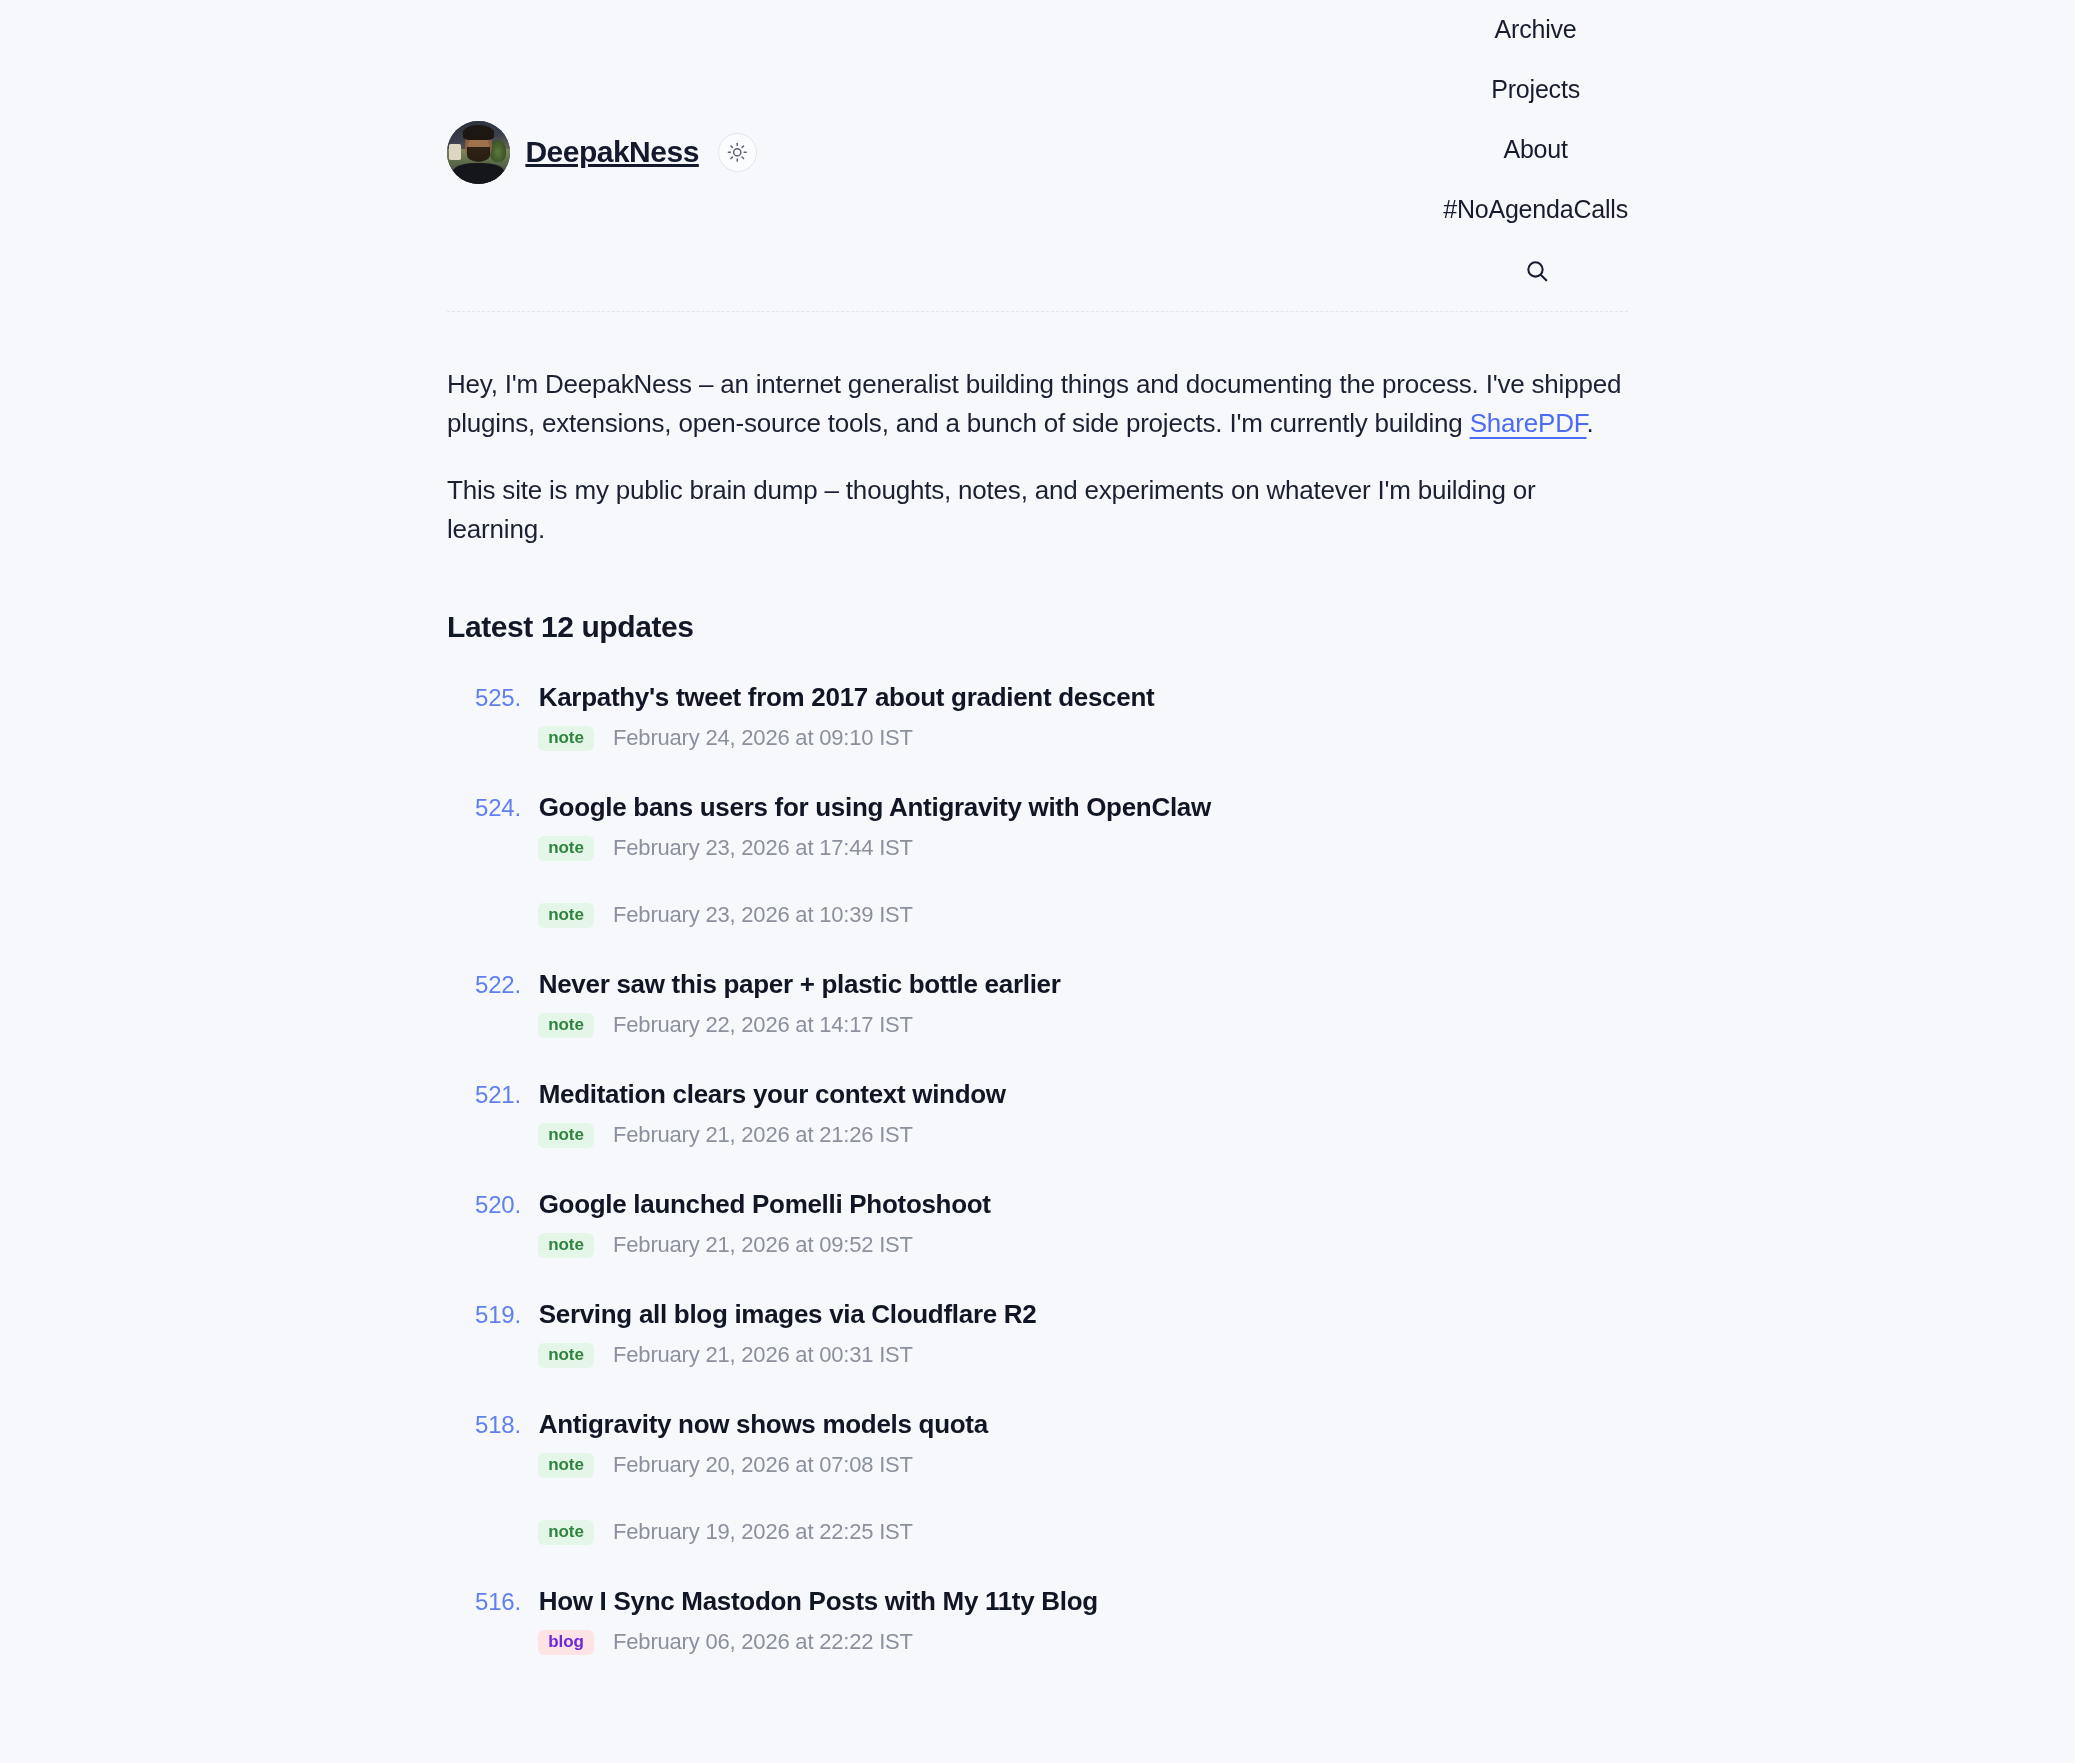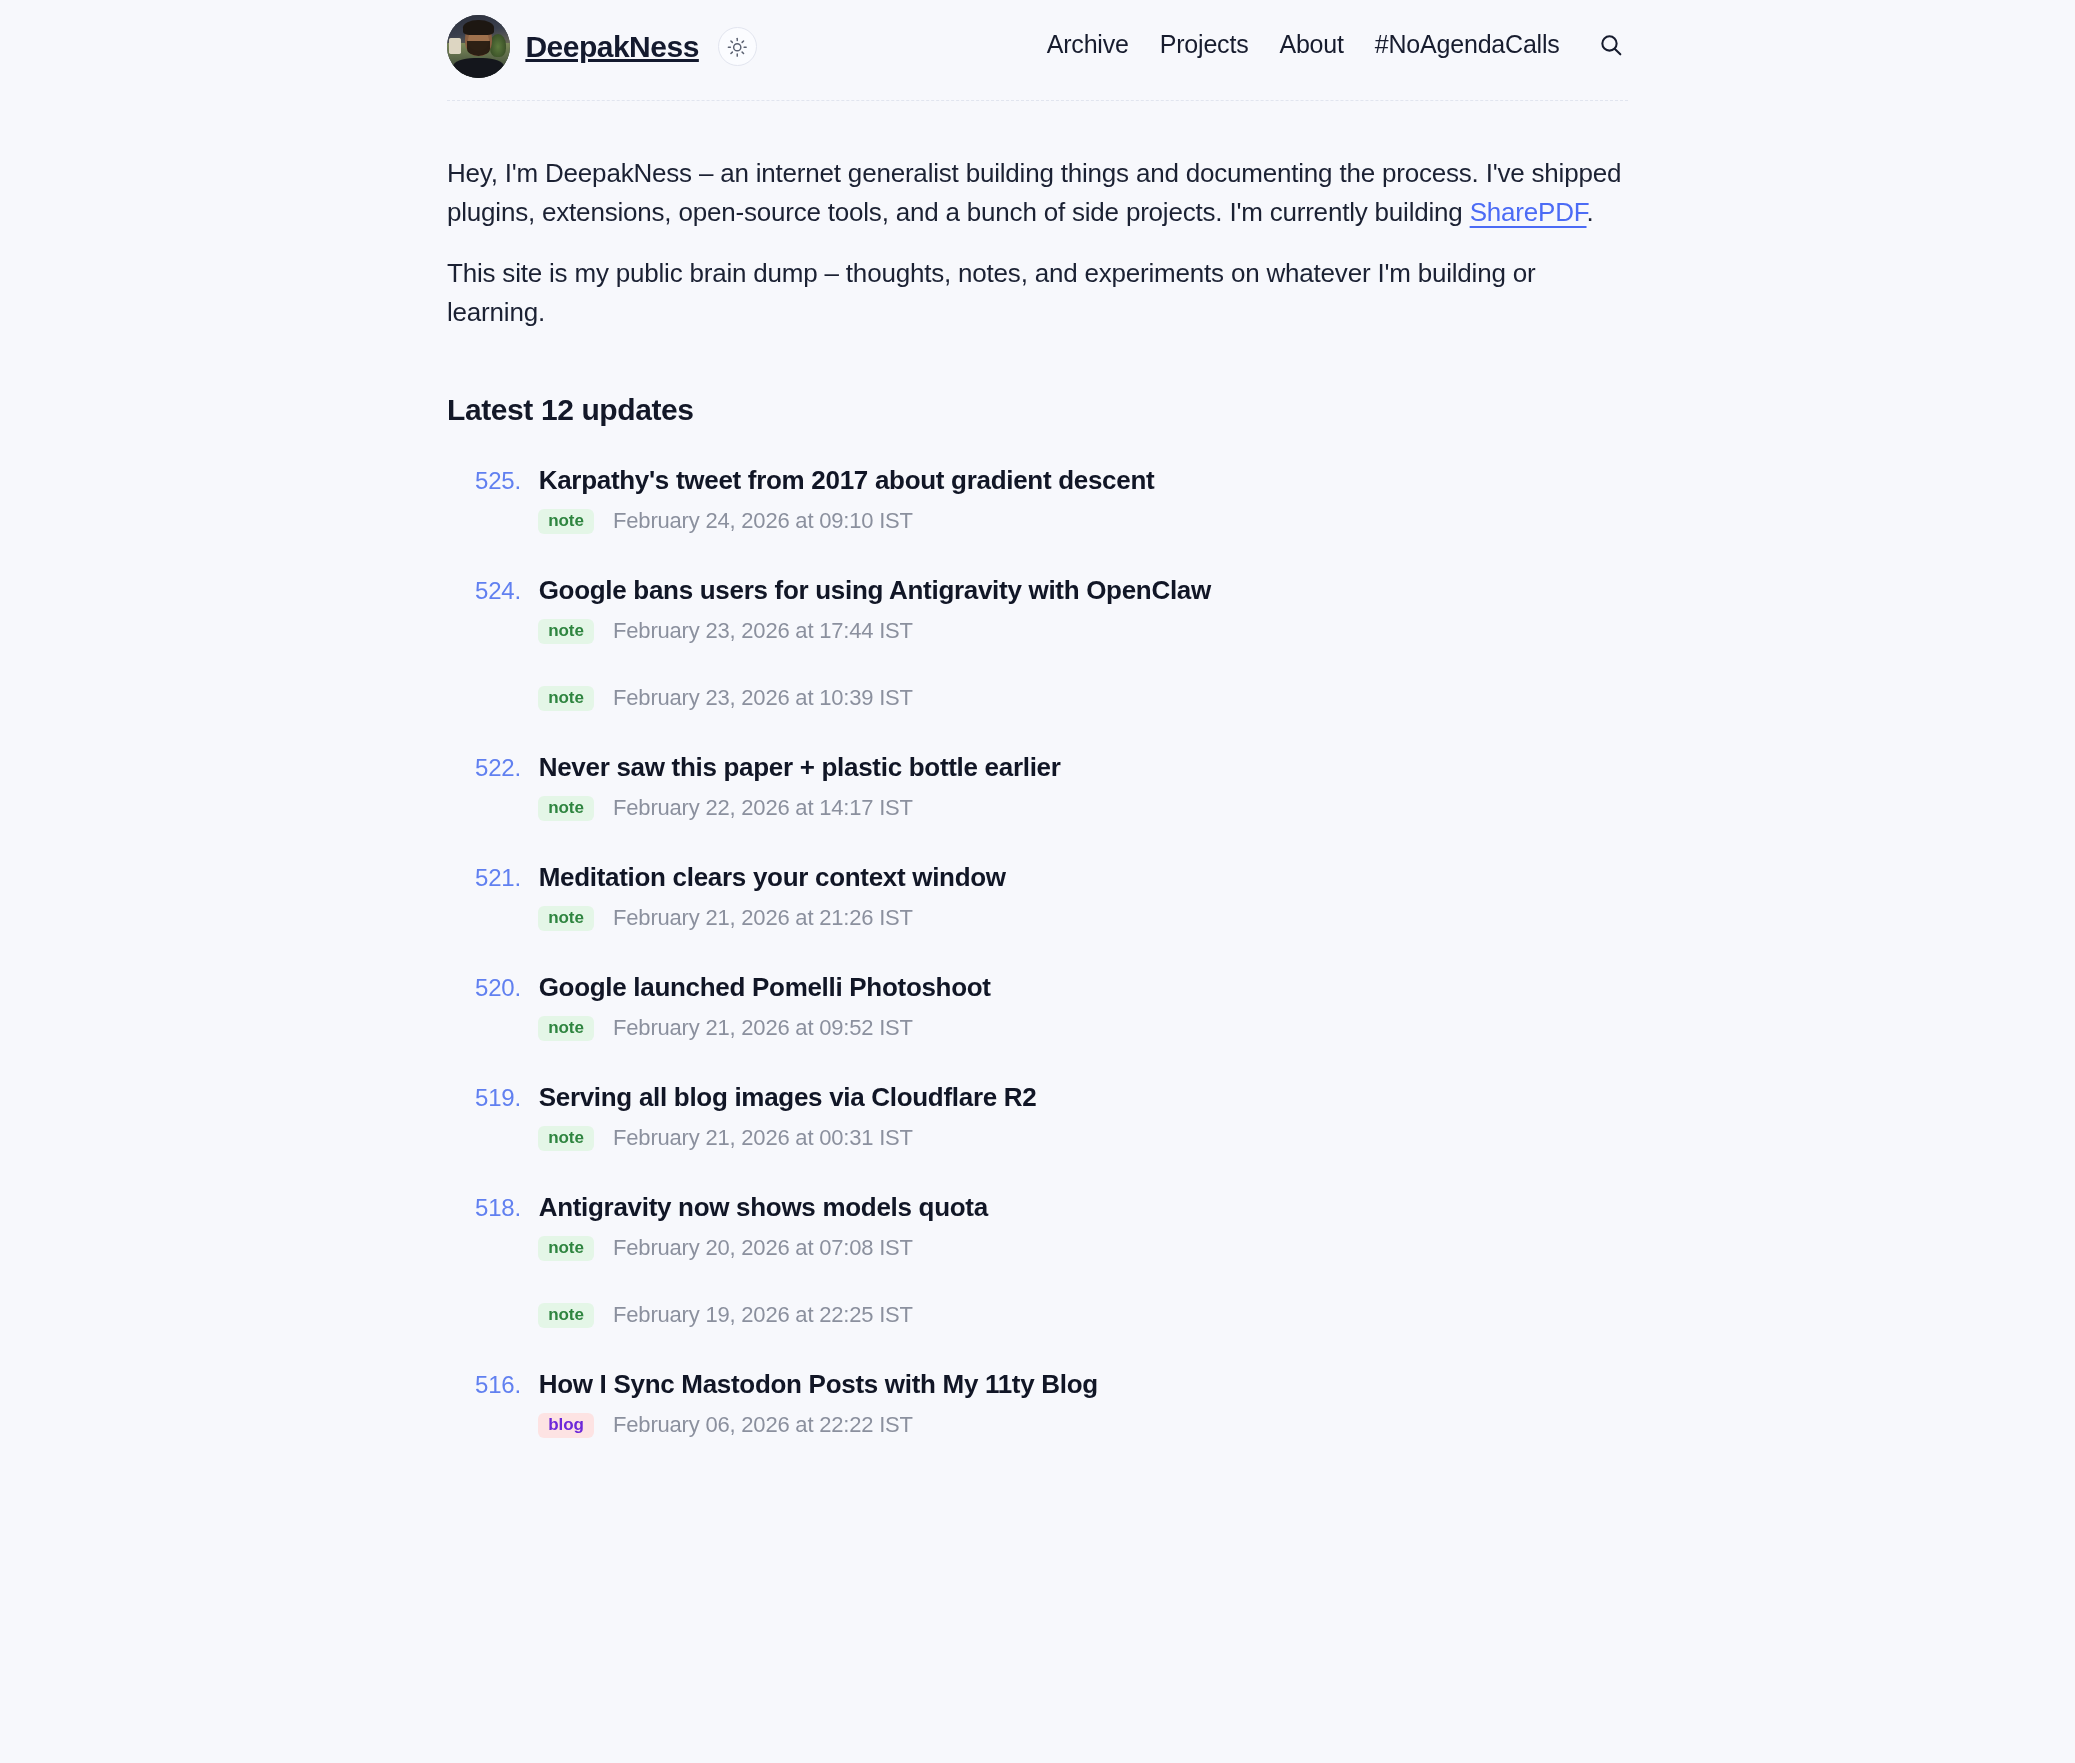--- a/index.html
+++ b/index.html
@@ -123,21 +123,23 @@
     display: flex;
     align-items: center;
     justify-content: center;
     cursor: pointer;
     margin-left: 3.4px;
   }
   .theme-toggle svg { display: block; }
 
   .main-nav {
     display: flex;
+    align-items: center;
     gap: 31px;
+    flex-direction: column;
   }
   .nav-link {
     font-size: 25px;
     color: #171c2e;
     text-decoration: none;
     letter-spacing: -0.2px;
     white-space: nowrap;
   }
   .search-btn {
     display: flex;
@@ -165,21 +167,21 @@
     margin: 0 auto;
     padding-top: 53px;
   }
 
   .intro p {
     font-size: 26px;
     line-height: 1.48;
     color: #1b2133;
     letter-spacing: -0.2px;
   }
-  .intro p + p { margin-top: 23px; }
+  .intro p + p { margin-top: 29px; }
 
   .inline-link {
     color: #4b6bf5;
     text-decoration: underline;
     text-underline-offset: 5.1px;
     text-decoration-thickness: 1.7px;
   }
 
   .section-title {
     margin-top: 62px;

